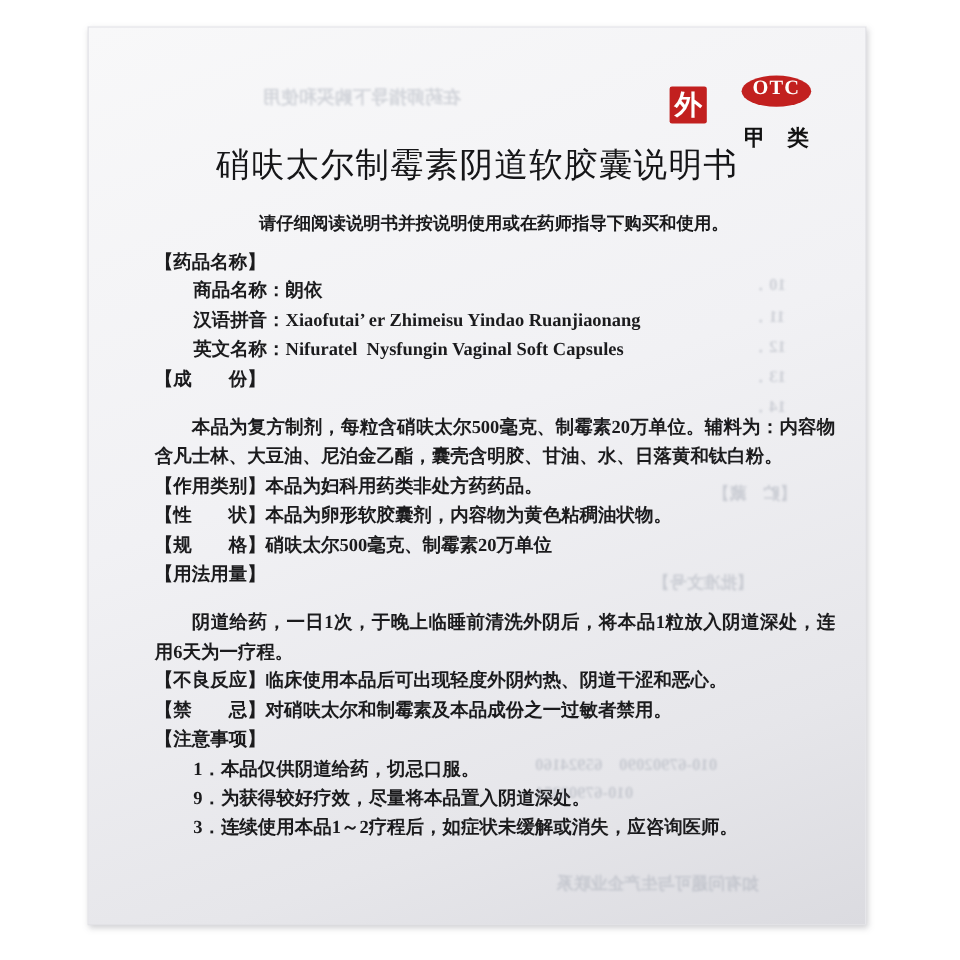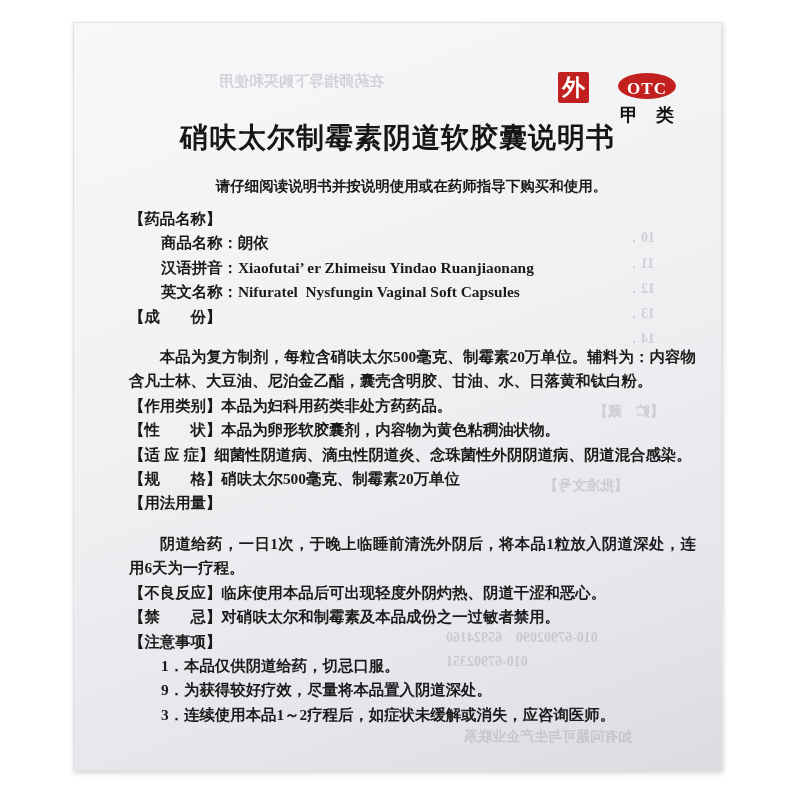--- a/index.html
+++ b/index.html
@@ -12,31 +12,31 @@
     background:linear-gradient(160deg,#f8f8f9 0%,#f1f1f4 45%,#e6e6ea 80%,#dbdbe0 100%);
     box-shadow:1px 2px 5px rgba(120,120,130,0.35);
     border:1px solid #e2e2e6;box-sizing:border-box;
   }
   .export-badge{
     position:absolute;left:484px;top:49px;width:31px;height:31px;
     border-radius:2px;display:flex;align-items:center;justify-content:center;
   }
   .export-badge span{color:#fff;font-size:23px;font-weight:700;line-height:1;}
   .otc-oval{
-    position:absolute;left:544px;top:50px;width:58px;height:26px;border-radius:50%;
-    display:flex;align-items:flex-end;justify-content:center;
+    position:absolute;left:544px;top:40px;width:58px;height:26px;border-radius:50%;
+    display:flex;align-items:flex-start;justify-content:center;
   }
   .otc-oval span{color:#fff;font-family:"Liberation Serif",serif;font-size:17px;font-weight:700;letter-spacing:1px;}
   .otc-class{
     position:absolute;left:544px;top:80px;width:58px;text-align:center;
     font-size:18px;font-weight:700;color:#111;white-space:pre;
   }
   .title{
     position:absolute;left:0;top:96px;width:100%;margin:0;text-align:center;
-    font-size:28px;font-weight:700;color:#161618;letter-spacing:1px;white-space:pre;
+    font-size:28px;font-weight:400;color:#161618;letter-spacing:1px;white-space:pre;
   }
   .subtitle{
     position:absolute;left:0;top:140px;width:100%;margin:14px;text-align:center;
     font-size:14.5px;font-weight:700;color:#19191b;white-space:pre;
   }
   .content{
     position:absolute;left:55px;top:184px;width:567px;
     font-size:15.4px;line-height:24.4px;font-weight:600;color:#1b1b1d;
     font-family:"Liberation Serif",serif;
   }
@@ -72,21 +72,20 @@
     <div class="line label">【药品名称】</div>
     <div class="line kv"><span class="label">商品名称：</span><span>朗依</span></div>
     <div class="line kv"><span class="label">汉语拼音：</span><span>Xiaofutai’ er Zhimeisu Yindao Ruanjiaonang</span></div>
     <div class="line kv"><span class="label">英文名称：</span><span>Nifuratel  Nysfungin Vaginal Soft Capsules</span></div>
 
     <div class="line label">【成　　份】</div>
     <div class="line para">本品为复方制剂，每粒含硝呋太尔500毫克、制霉素20万单位。辅料为：内容物含凡士林、大豆油、尼泊金乙酯，囊壳含明胶、甘油、水、日落黄和钛白粉。</div>
 
     <div class="line"><span class="label">【作用类别】</span><span>本品为妇科用药类非处方药药品。</span></div>
     <div class="line"><span class="label">【性　　状】</span><span>本品为卵形软胶囊剂，内容物为黄色粘稠油状物。</span></div>
-    <div class="line"><span class="label">【适 应 症】</span><span>细菌性阴道病、滴虫性阴道炎、念珠菌性外阴阴道病、阴道混合感染。</span></div>
     <div class="line"><span class="label">【规　　格】</span><span>硝呋太尔500毫克、制霉素20万单位</span></div>
 
     <div class="line label">【用法用量】</div>
     <div class="line para">阴道给药，一日1次，于晚上临睡前清洗外阴后，将本品1粒放入阴道深处，连用6天为一疗程。</div>
 
     <div class="line"><span class="label">【不良反应】</span><span>临床使用本品后可出现轻度外阴灼热、阴道干涩和恶心。</span></div>
     <div class="line"><span class="label">【禁　　忌】</span><span>对硝呋太尔和制霉素及本品成份之一过敏者禁用。</span></div>
 
     <div class="line label">【注意事项】</div>
     <div class="line item">1．本品仅供阴道给药，切忌口服。</div>

